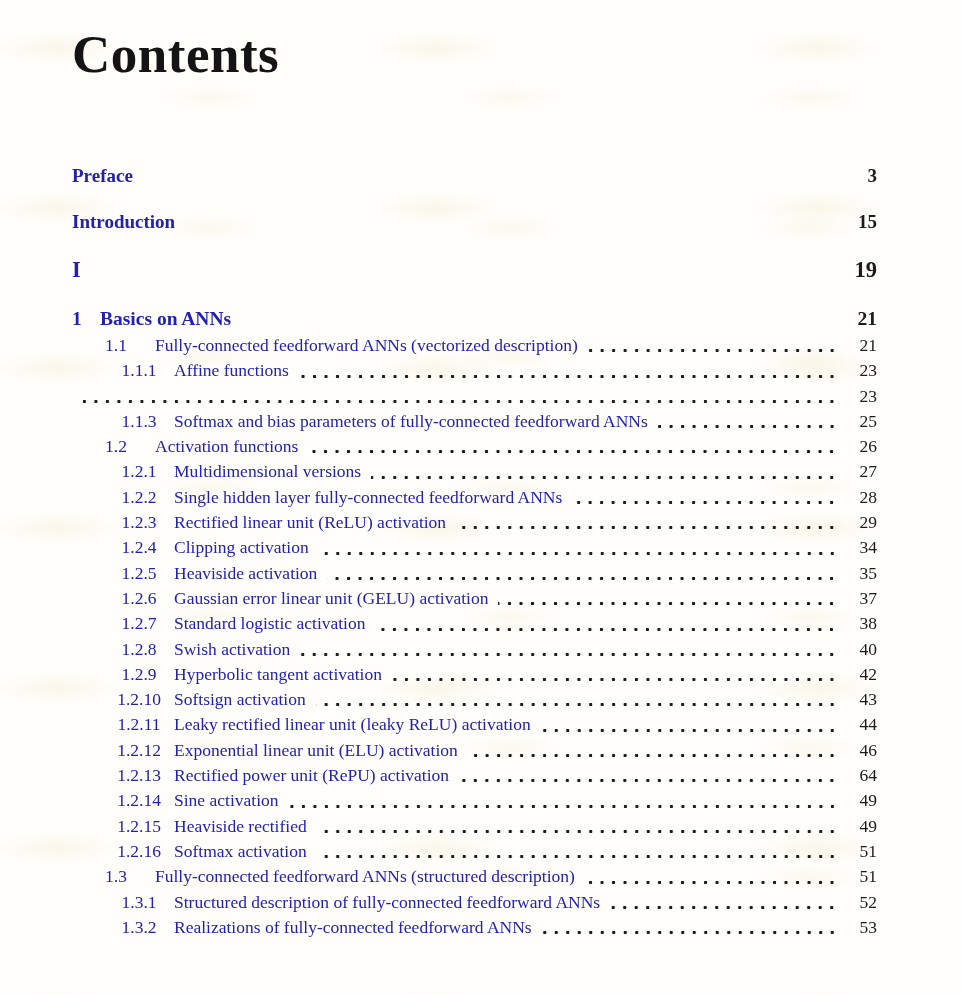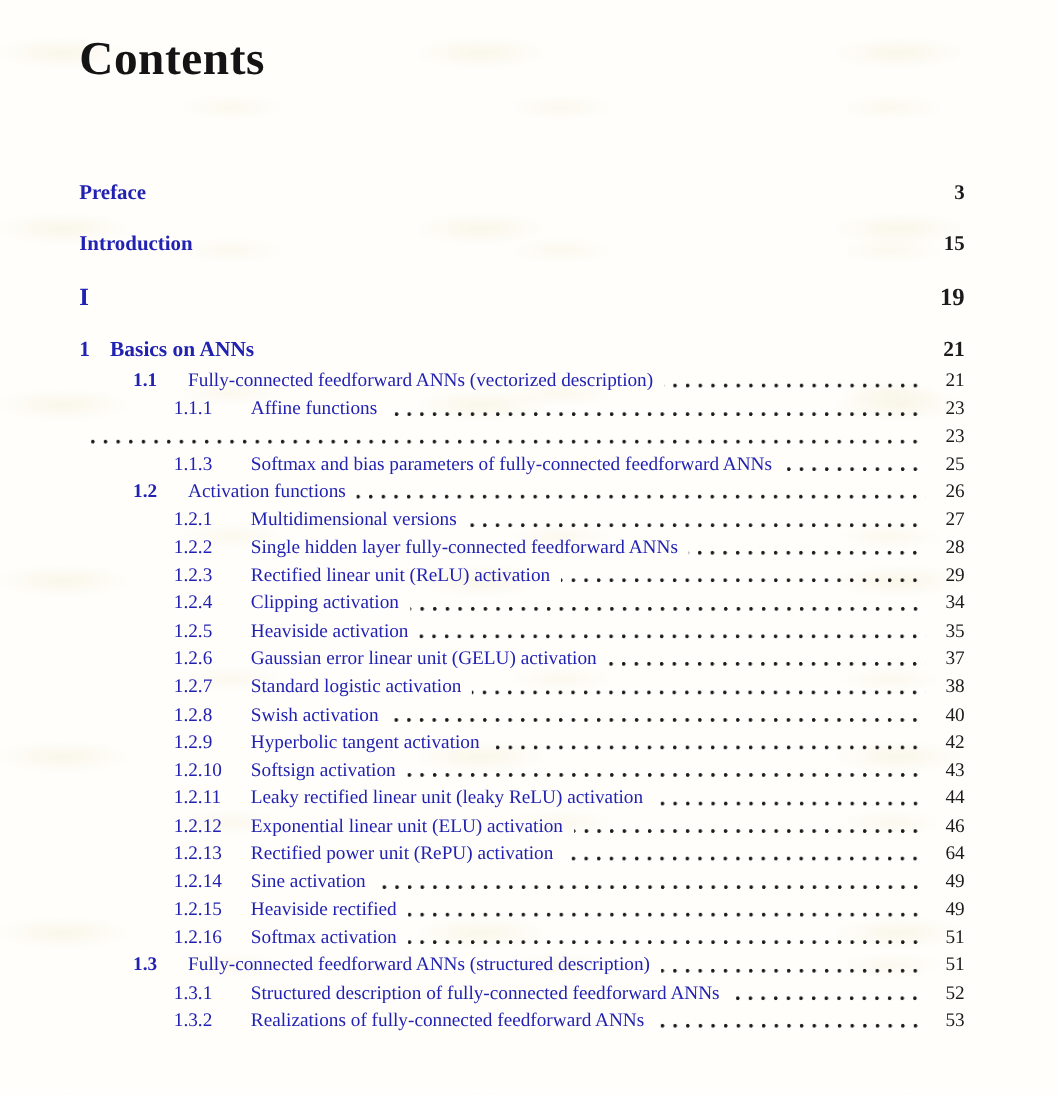--- a/index.html
+++ b/index.html
@@ -14,21 +14,21 @@
     background-size: 380px 160px, 300px 130px;
     overflow:hidden;
   }
   .page {
     position:relative;
     width:962px; height:995px;
     padding:28px 85px 0 72px;
     overflow:hidden;
   }
   h1.contents-title {
-    font-size:43px;
+    font-size:53px;
     line-height:52px;
     font-weight:bold;
     color:#141414;
     letter-spacing:0.5px;
     margin:0 0 86px 0;
   }
   .toc-row {
     display:flex;
     align-items:baseline;
     color:var(--link-blue,#2222b2);
@@ -60,22 +60,22 @@
     background-position:right bottom;
   }
   
   .front   { font-size:19px;   line-height:19px; font-weight:bold; margin-bottom:27px; }
   .part    { font-size:22.5px; line-height:24px; font-weight:bold; margin-top:21px; }
   .chapter { font-size:19.5px; line-height:20px; font-weight:bold; margin-top:27px; margin-bottom:4px; }
   .section, .subsection { font-size:17.5px; line-height:25.3px; font-weight:normal; }
   .front .pagenum, .part .pagenum, .chapter .pagenum { font-weight:bold; }
   .part .num    { width:43px; }
   .chapter .num { width:28px; }
-  .section .num    { margin-left:49px; width:50px;font-weight:bold; }
-  .subsection .num { margin-left:86px; width:70px; }
+  .section .num    { margin-left:33px; width:50px; }
+  .subsection .num { margin-left:32px; width:70px;text-align:center; }
 </style>
 </head>
 <body style="background-color: rgb(255, 254, 251);">
 
 <div class="page">
   <h1 class="contents-title">Contents</h1>
   <div id="toc-rows">
       <div class="toc-row front">
         <a class="toc-link">
           <span class="title">Preface</span>

